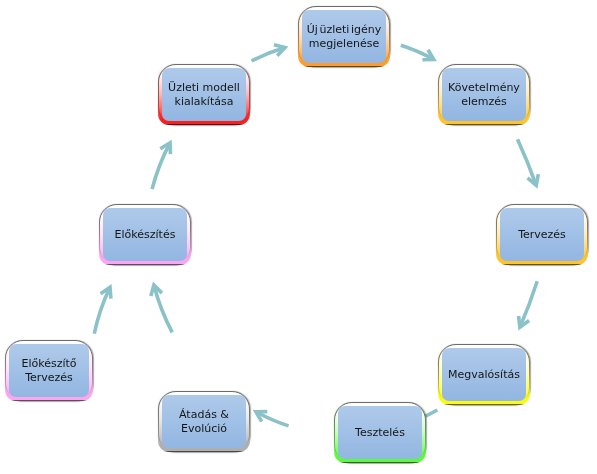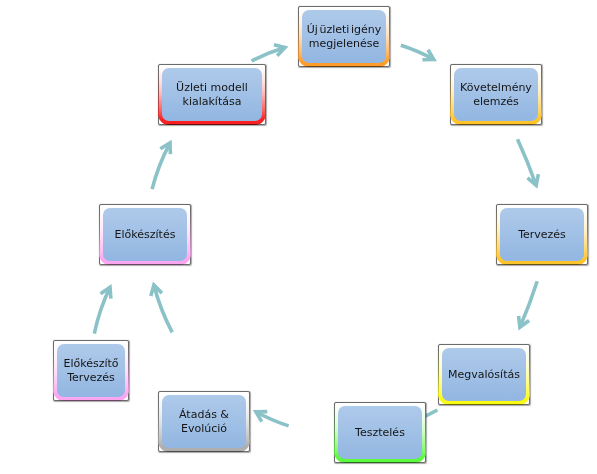--- a/index.html
+++ b/index.html
@@ -2,21 +2,21 @@
 <html><head>
 <meta charset="utf-8">
 <title>Folyamat ciklus</title>
 <style>
   html,body{margin:0;padding:0;}
   body{width:597px;height:474px;background:#ffffff;overflow:hidden;
        font-family:"DejaVu Sans",sans-serif;}
   #stage{position:relative;width:597px;height:474px;}
 
   
-  .node-outer{position:absolute;box-sizing:border-box;border-radius:2px;
+  .node-outer{position:absolute;box-sizing:border-box;border-radius:18px;
               border:1px solid #6b6b6b;
               background:#ffffff;
               box-shadow:0.5px 0.8px 1.1px rgba(0,0,0,0.34);}
   
   .node-accent{position:absolute;left:-1px;top:-1px;right:-1px;bottom:-1px;
                border-radius:11px;}
   
   .node-face{position:absolute;left:3px;top:3px;right:3px;bottom:2.6px;
              border-radius:7px;
              background:linear-gradient(180deg,#aecaea 0%,#a8c5e8 25%,#a0c0e6 52%,#98bae3 78%,#92b7e2 100%);}
@@ -71,21 +71,21 @@
         <path d="M 170.43,154.19 L 170,142.8 L 160.31,148.80" stroke="#8AC2C8" stroke-width="3.6" stroke-linecap="butt" stroke-linejoin="miter" fill="none"></path>
       </g>
     </svg>
   <div id="nodes">
       <div class="node-outer" style="left: 298px; top: 6px; width: 92px; height: 61px;">
         <div class="node-accent" style="background: linear-gradient(rgba(255, 156, 42, 0) 3%, rgba(255, 156, 42, 0.114) 26%, rgba(255, 156, 42, 0.294) 47%, rgba(255, 156, 42, 0.5) 62%, rgba(255, 156, 42, 0.7) 76%, rgb(255, 156, 42) 91%, rgb(255, 156, 42) 97.6%, rgb(107, 66, 18) 98.2%, rgb(107, 66, 18) 100%);"></div>
         <div class="node-face"></div>
         <div class="node-label" style="word-spacing: -1.9px;">Új üzleti igény
 megjelenése</div>
       </div>
-      <div class="node-outer" style="left: 438px; top: 64px; width: 92px; height: 61px; margin-left: 12px;">
+      <div class="node-outer" style="left: 438px; top: 64px; width: 92px; height: 61px;">
         <div class="node-accent" style="background: linear-gradient(rgba(255, 196, 43, 0) 3%, rgba(255, 196, 43, 0.114) 26%, rgba(255, 196, 43, 0.294) 47%, rgba(255, 196, 43, 0.5) 62%, rgba(255, 196, 43, 0.7) 76%, rgb(255, 196, 43) 91%, rgb(255, 196, 43) 97.6%, rgb(107, 82, 18) 98.2%, rgb(107, 82, 18) 100%);"></div>
         <div class="node-face"></div>
         <div class="node-label">Követelmény
 elemzés</div>
       </div>
       <div class="node-outer" style="left: 496px; top: 204px; width: 92px; height: 61px;">
         <div class="node-accent" style="background: linear-gradient(rgba(255, 196, 43, 0) 3%, rgba(255, 196, 43, 0.114) 26%, rgba(255, 196, 43, 0.294) 47%, rgba(255, 196, 43, 0.5) 62%, rgba(255, 196, 43, 0.7) 76%, rgb(255, 196, 43) 91%, rgb(255, 196, 43) 97.6%, rgb(107, 82, 18) 98.2%, rgb(107, 82, 18) 100%);"></div>
         <div class="node-face"></div>
         <div class="node-label">Tervezés</div>
       </div>
@@ -98,31 +98,31 @@
         <div class="node-accent" style="background: linear-gradient(rgba(92, 249, 62, 0) 3%, rgba(92, 249, 62, 0.114) 26%, rgba(92, 249, 62, 0.294) 47%, rgba(92, 249, 62, 0.5) 62%, rgba(92, 249, 62, 0.7) 76%, rgb(92, 249, 62) 91%, rgb(92, 249, 62) 97.6%, rgb(39, 105, 26) 98.2%, rgb(39, 105, 26) 100%);"></div>
         <div class="node-face"></div>
         <div class="node-label">Tesztelés</div>
       </div>
       <div class="node-outer" style="left: 158px; top: 344px; width: 92px; height: 61px; margin-top: 47px;">
         <div class="node-accent" style="background: linear-gradient(rgba(176, 174, 174, 0) 3%, rgba(176, 174, 174, 0.114) 26%, rgba(176, 174, 174, 0.294) 47%, rgba(176, 174, 174, 0.5) 62%, rgba(176, 174, 174, 0.7) 76%, rgb(176, 174, 174) 91%, rgb(176, 174, 174) 97.6%, rgb(74, 73, 73) 98.2%, rgb(74, 73, 73) 100%);"></div>
         <div class="node-face"></div>
         <div class="node-label">Átadás &amp;
 Evolúció</div>
       </div>
-      <div class="node-outer" style="left: 5px; top: 340px; width: 76px; height: 61px; margin-left: 48px;">
+      <div class="node-outer" style="left: 5px; top: 340px; width: 88px; height: 61px;">
         <div class="node-accent" style="background: linear-gradient(rgba(252, 165, 240, 0) 3%, rgba(252, 165, 240, 0.114) 26%, rgba(252, 165, 240, 0.294) 47%, rgba(252, 165, 240, 0.5) 62%, rgba(252, 165, 240, 0.7) 76%, rgb(252, 165, 240) 91%, rgb(252, 165, 240) 97.6%, rgb(106, 69, 101) 98.2%, rgb(106, 69, 101) 100%);"></div>
         <div class="node-face"></div>
         <div class="node-label">Előkészítő
 Tervezés</div>
       </div>
       <div class="node-outer" style="left: 99px; top: 204px; width: 92px; height: 61px;">
         <div class="node-accent" style="background: linear-gradient(rgba(252, 165, 240, 0) 3%, rgba(252, 165, 240, 0.114) 26%, rgba(252, 165, 240, 0.294) 47%, rgba(252, 165, 240, 0.5) 62%, rgba(252, 165, 240, 0.7) 76%, rgb(252, 165, 240) 91%, rgb(252, 165, 240) 97.6%, rgb(106, 69, 101) 98.2%, rgb(106, 69, 101) 100%);"></div>
         <div class="node-face"></div>
         <div class="node-label">Előkészítés</div>
       </div>
-      <div class="node-outer" style="left: 158px; top: 64px; width: 108px; height: 61px;">
+      <div class="node-outer" style="left: 158px; top: 64px; width: 92px; height: 61px;">
         <div class="node-accent" style="background: linear-gradient(rgba(248, 32, 32, 0) 3%, rgba(248, 32, 32, 0.114) 26%, rgba(248, 32, 32, 0.294) 47%, rgba(248, 32, 32, 0.5) 62%, rgba(248, 32, 32, 0.7) 76%, rgb(248, 32, 32) 91%, rgb(248, 32, 32) 97.6%, rgb(104, 13, 13) 98.2%, rgb(104, 13, 13) 100%);"></div>
         <div class="node-face"></div>
         <div class="node-label">Üzleti modell
 kialakítása</div>
       </div>
     </div>
 </div>
 
 </body></html>

